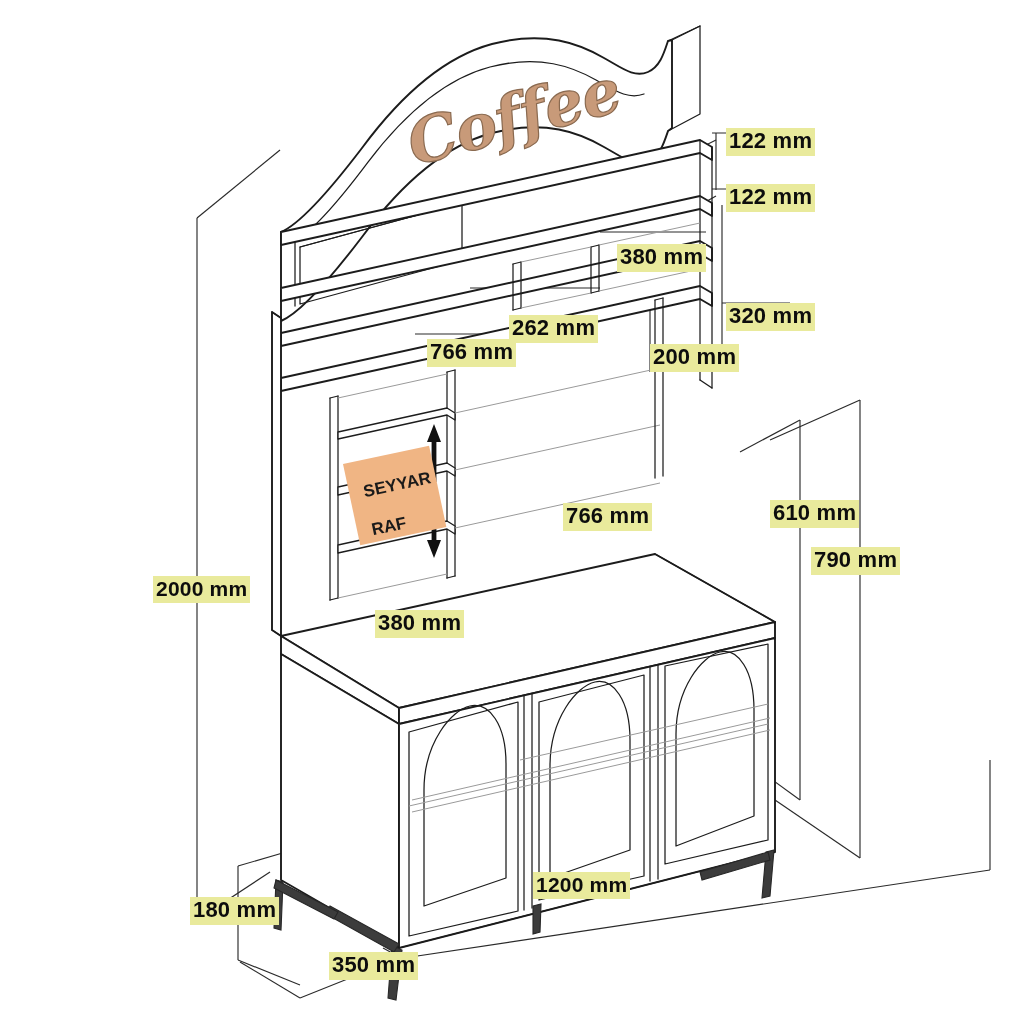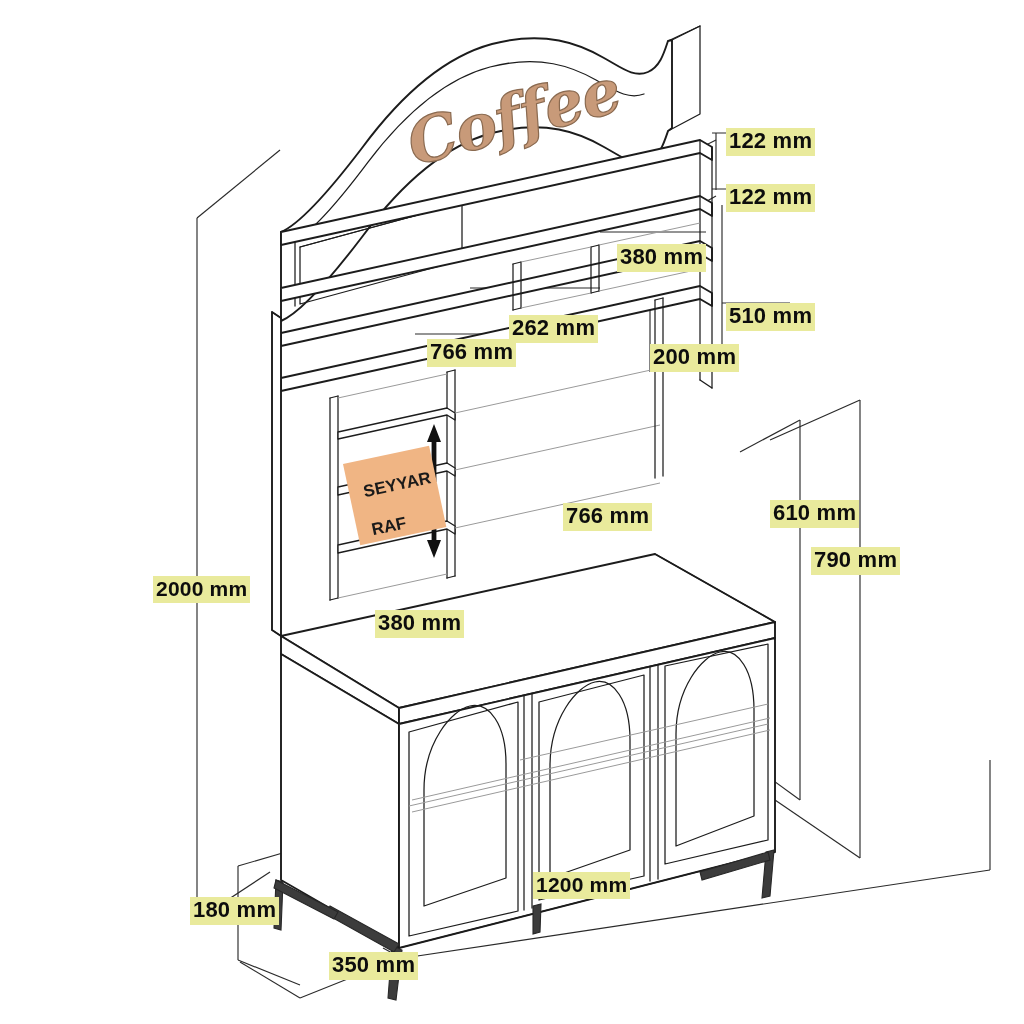--- a/index.html
+++ b/index.html
@@ -263,21 +263,21 @@
 <div class="dim" style="left:726px;top:128px;">122 mm</div>
 
 <div class="dim" style="left:726px;top:184px;">122 mm</div>
 
 <div class="dim" style="left:617px;top:244px;">380 mm</div>
 
 <div class="dim" style="left:479px;top:315px;margin-left:30px;">262 mm</div>
 
 <div class="dim" style="left:427px;top:339px;">766 mm</div>
 
-<div class="dim" style="left:726px;top:303px;">510 mm</div>
+<div class="dim" style="left:726px;top:303px;">320 mm</div>
 
 <div class="dim" style="left:650px;top:344px;text-align:center;">200 mm</div>
 
 <div class="dim" style="left:563px;top:503px;">766 mm</div>
 
 <div class="dim" style="left:770px;top:500px;">610 mm</div>
 
 <div class="dim" style="left:811px;top:547px;">790 mm</div>
 
 <div class="dim" style="left:375px;top:610px;">380 mm</div>

